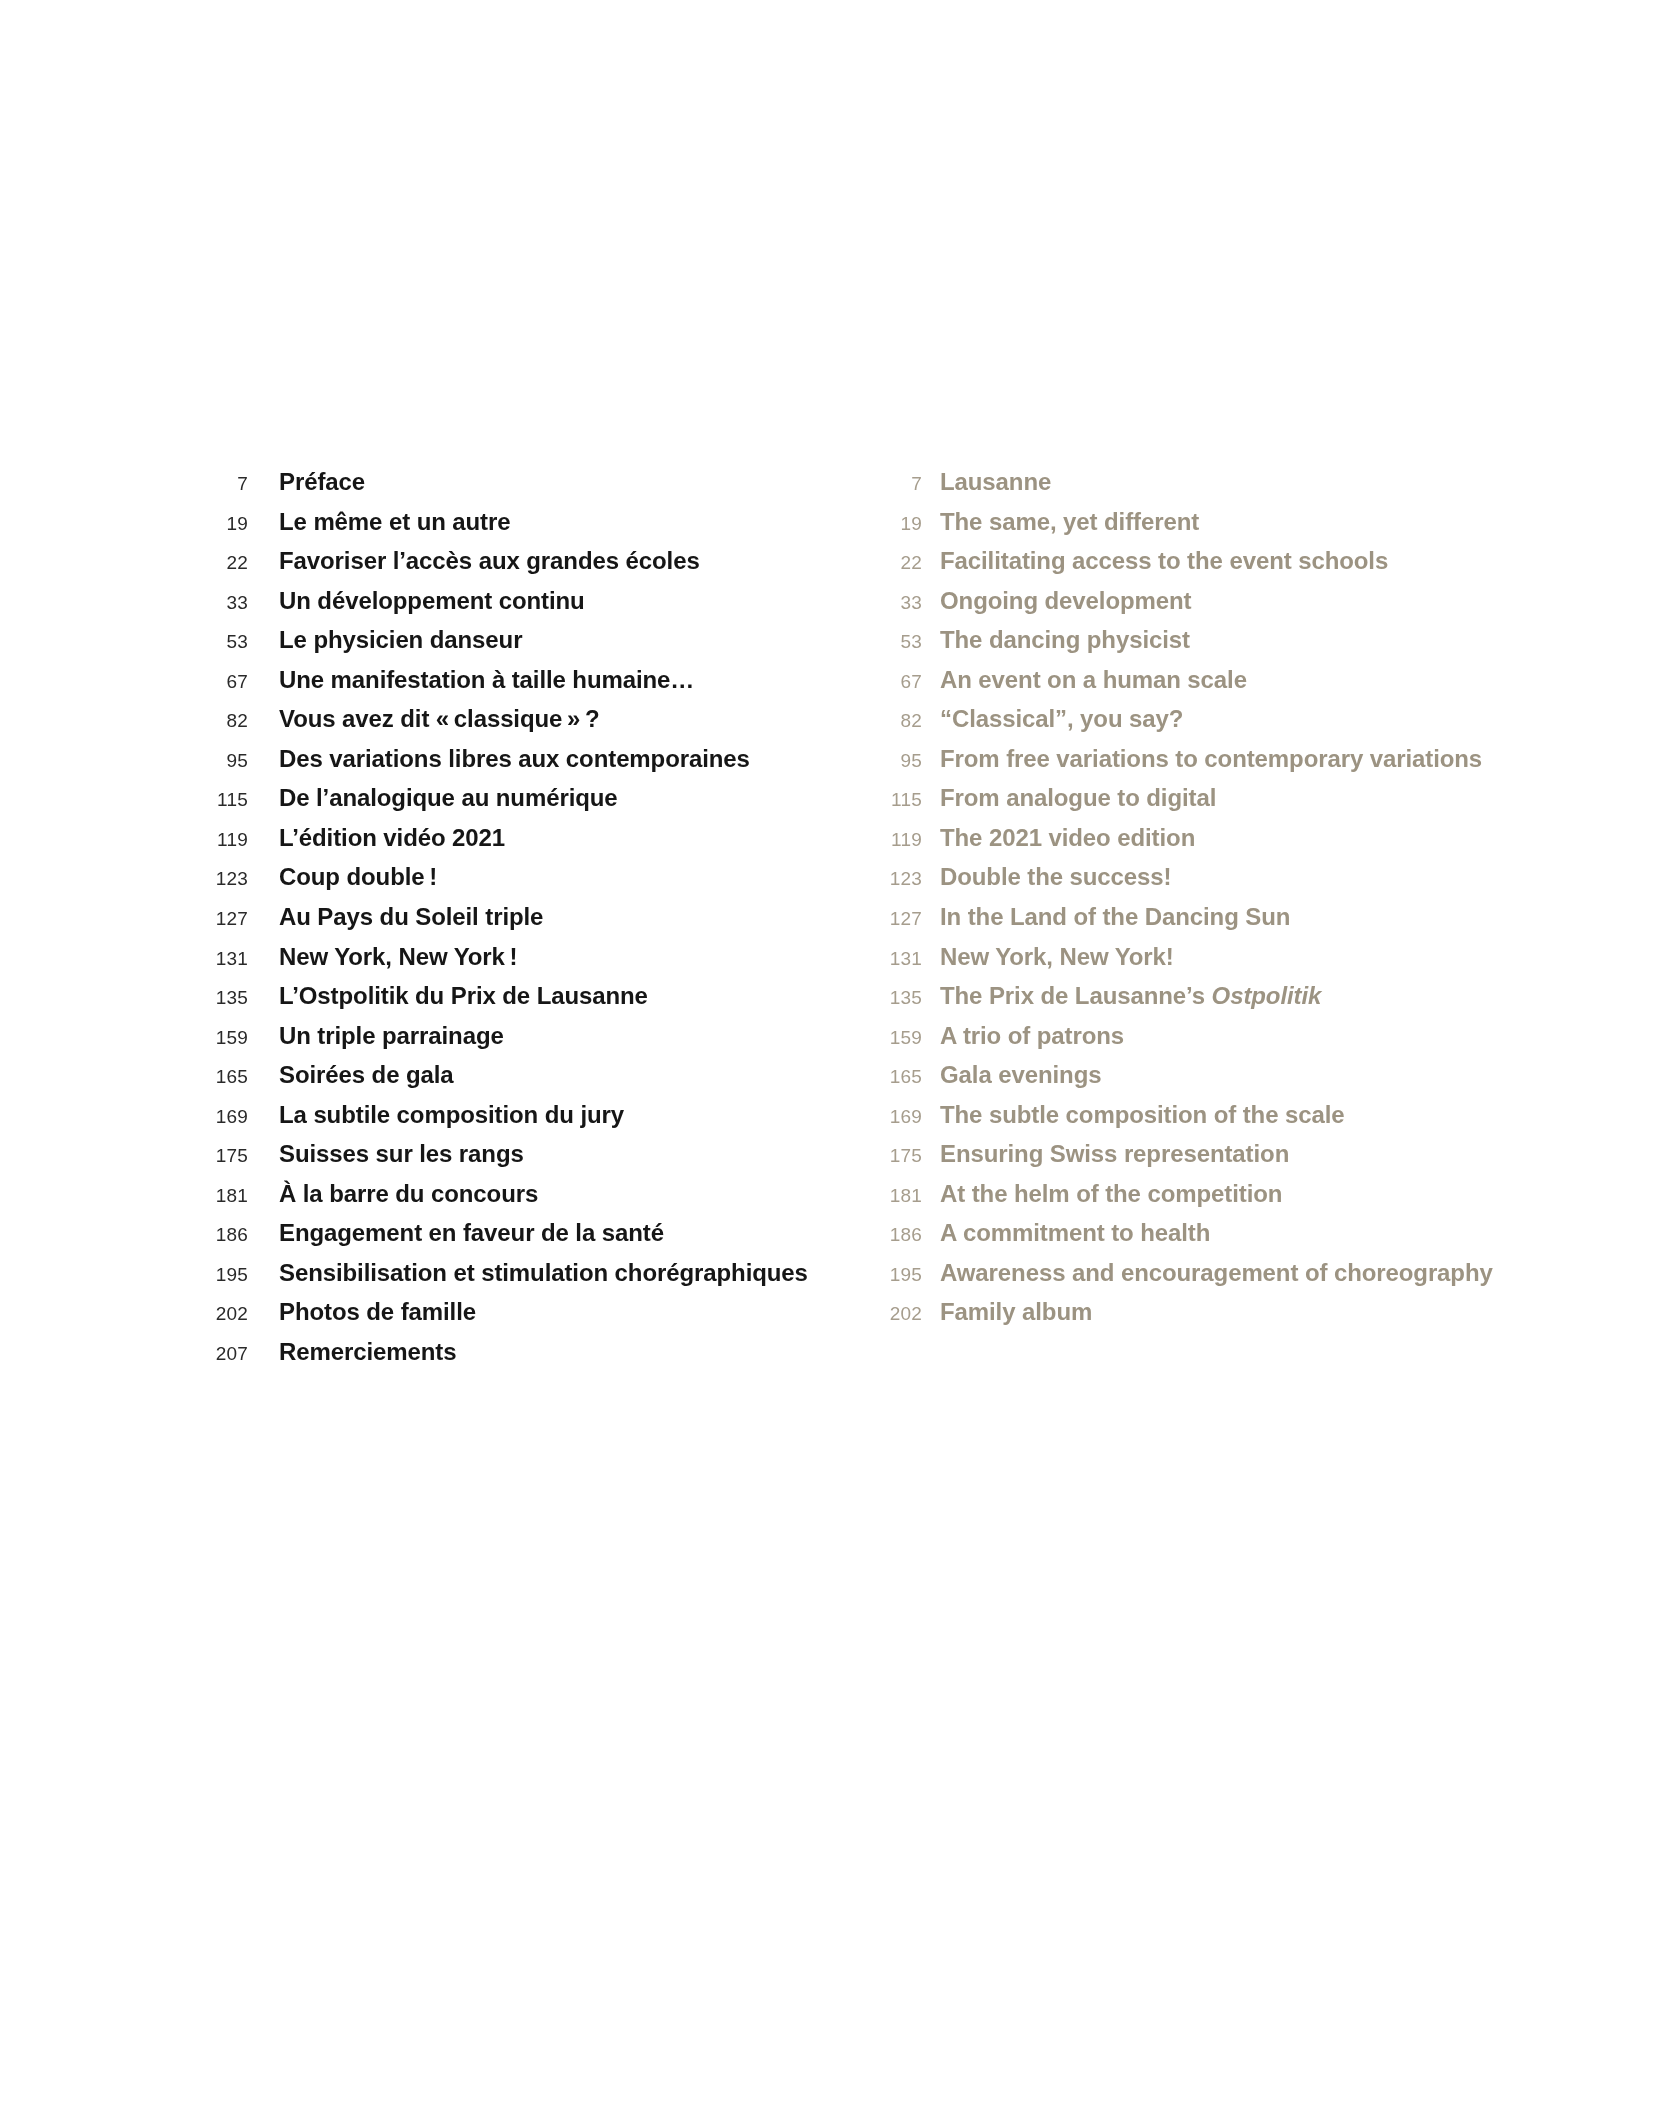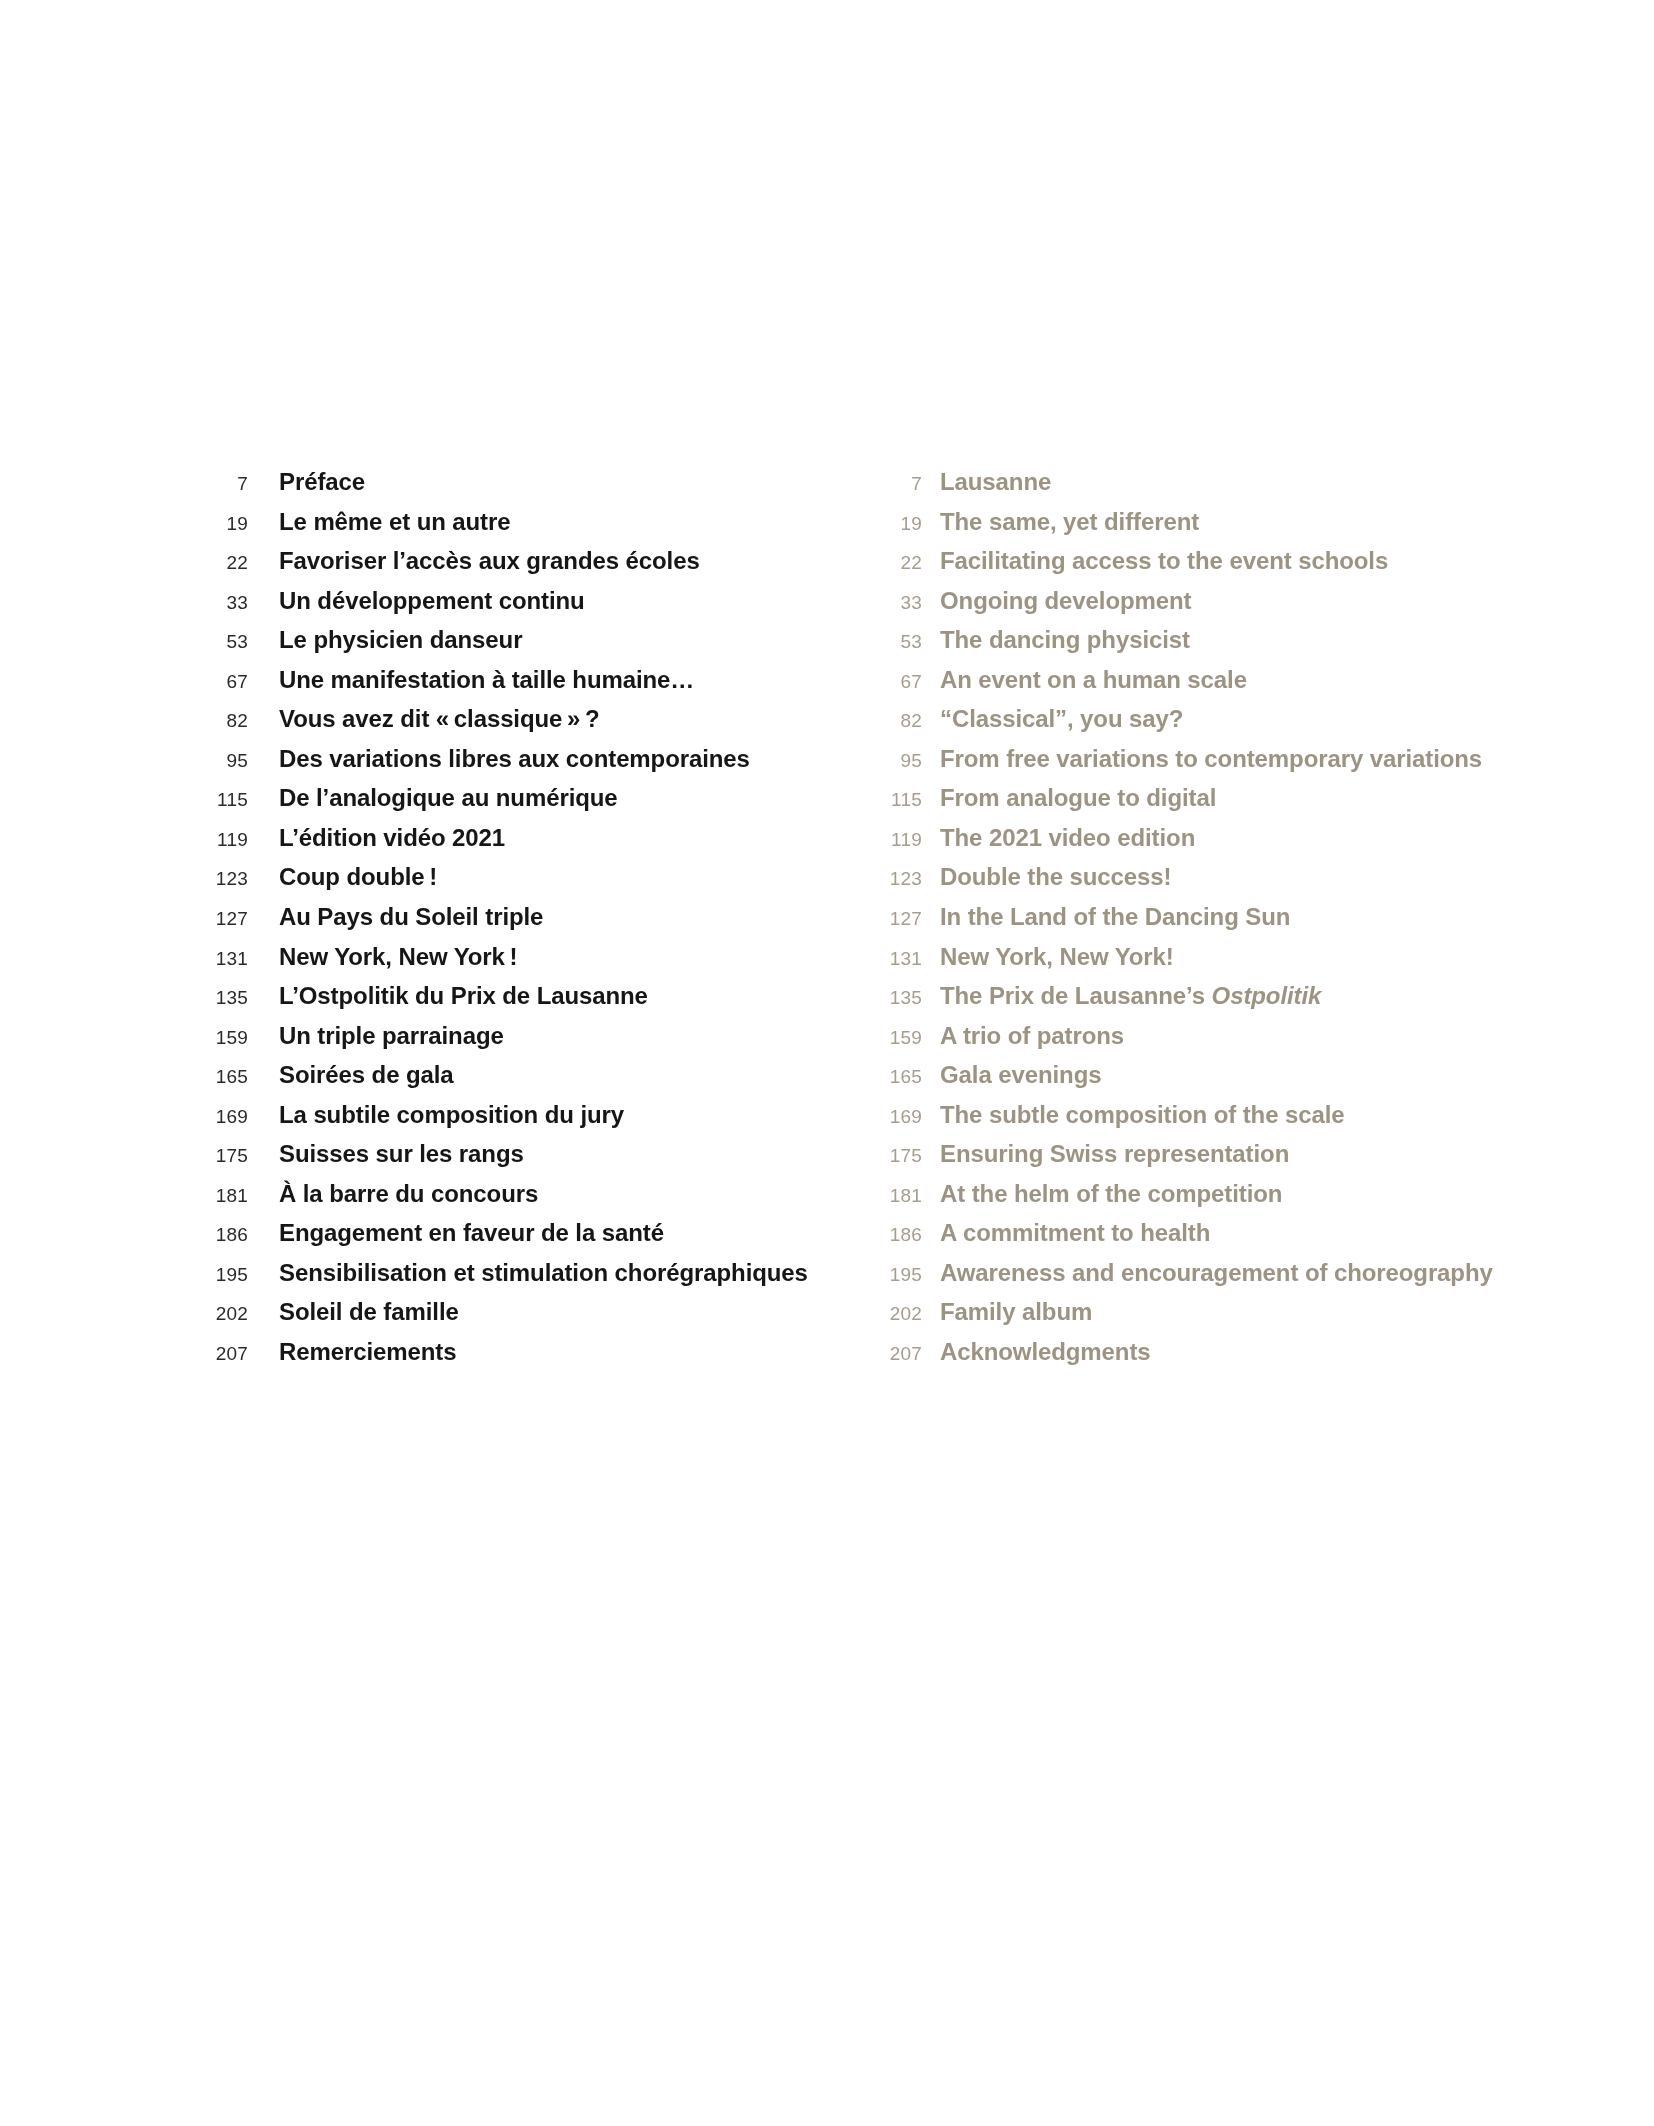--- a/index.html
+++ b/index.html
@@ -76,21 +76,21 @@
       <li class="toc-row"><span class="pagenum">127</span><span class="title">Au Pays du Soleil triple</span></li>
       <li class="toc-row"><span class="pagenum">131</span><span class="title">New York, New York !</span></li>
       <li class="toc-row"><span class="pagenum">135</span><span class="title">L’Ostpolitik du Prix de Lausanne</span></li>
       <li class="toc-row"><span class="pagenum">159</span><span class="title">Un triple parrainage</span></li>
       <li class="toc-row"><span class="pagenum">165</span><span class="title">Soirées de gala</span></li>
       <li class="toc-row"><span class="pagenum">169</span><span class="title">La subtile composition du jury</span></li>
       <li class="toc-row"><span class="pagenum">175</span><span class="title">Suisses sur les rangs</span></li>
       <li class="toc-row"><span class="pagenum">181</span><span class="title">À la barre du concours</span></li>
       <li class="toc-row"><span class="pagenum">186</span><span class="title">Engagement en faveur de la santé</span></li>
       <li class="toc-row"><span class="pagenum">195</span><span class="title">Sensibilisation et stimulation chorégraphiques</span></li>
-      <li class="toc-row"><span class="pagenum">202</span><span class="title">Soleil de famille</span></li>
+      <li class="toc-row"><span class="pagenum">202</span><span class="title">Photos de famille</span></li>
       <li class="toc-row"><span class="pagenum">207</span><span class="title">Remerciements</span></li>
     </ol>
   <ol class="toc-list toc-english">
       <li class="toc-row"><span class="pagenum">7</span><span class="title">Lausanne</span></li>
       <li class="toc-row"><span class="pagenum">19</span><span class="title">The same, yet different</span></li>
       <li class="toc-row"><span class="pagenum">22</span><span class="title">Facilitating access to the event schools</span></li>
       <li class="toc-row"><span class="pagenum">33</span><span class="title">Ongoing development</span></li>
       <li class="toc-row"><span class="pagenum">53</span><span class="title">The dancing physicist</span></li>
       <li class="toc-row"><span class="pagenum">67</span><span class="title">An event on a human scale</span></li>
       <li class="toc-row"><span class="pagenum">82</span><span class="title">“Classical”, you say?</span></li>
@@ -102,15 +102,14 @@
       <li class="toc-row"><span class="pagenum">131</span><span class="title">New York, New York!</span></li>
       <li class="toc-row"><span class="pagenum">135</span><span class="title"><span>The Prix de Lausanne’s </span><span class="italic">Ostpolitik</span></span></li>
       <li class="toc-row"><span class="pagenum">159</span><span class="title">A trio of patrons</span></li>
       <li class="toc-row"><span class="pagenum">165</span><span class="title">Gala evenings</span></li>
       <li class="toc-row"><span class="pagenum">169</span><span class="title">The subtle composition of the scale</span></li>
       <li class="toc-row"><span class="pagenum">175</span><span class="title">Ensuring Swiss representation</span></li>
       <li class="toc-row"><span class="pagenum">181</span><span class="title">At the helm of the competition</span></li>
       <li class="toc-row"><span class="pagenum">186</span><span class="title">A commitment to health</span></li>
       <li class="toc-row"><span class="pagenum">195</span><span class="title">Awareness and encouragement of choreography</span></li>
       <li class="toc-row"><span class="pagenum">202</span><span class="title">Family album</span></li>
-      <li class="toc-row"><span class="pagenum">207</span><span class="title">Acknowledgments</span></li>
     </ol>
 </div>
 
 </body></html>

